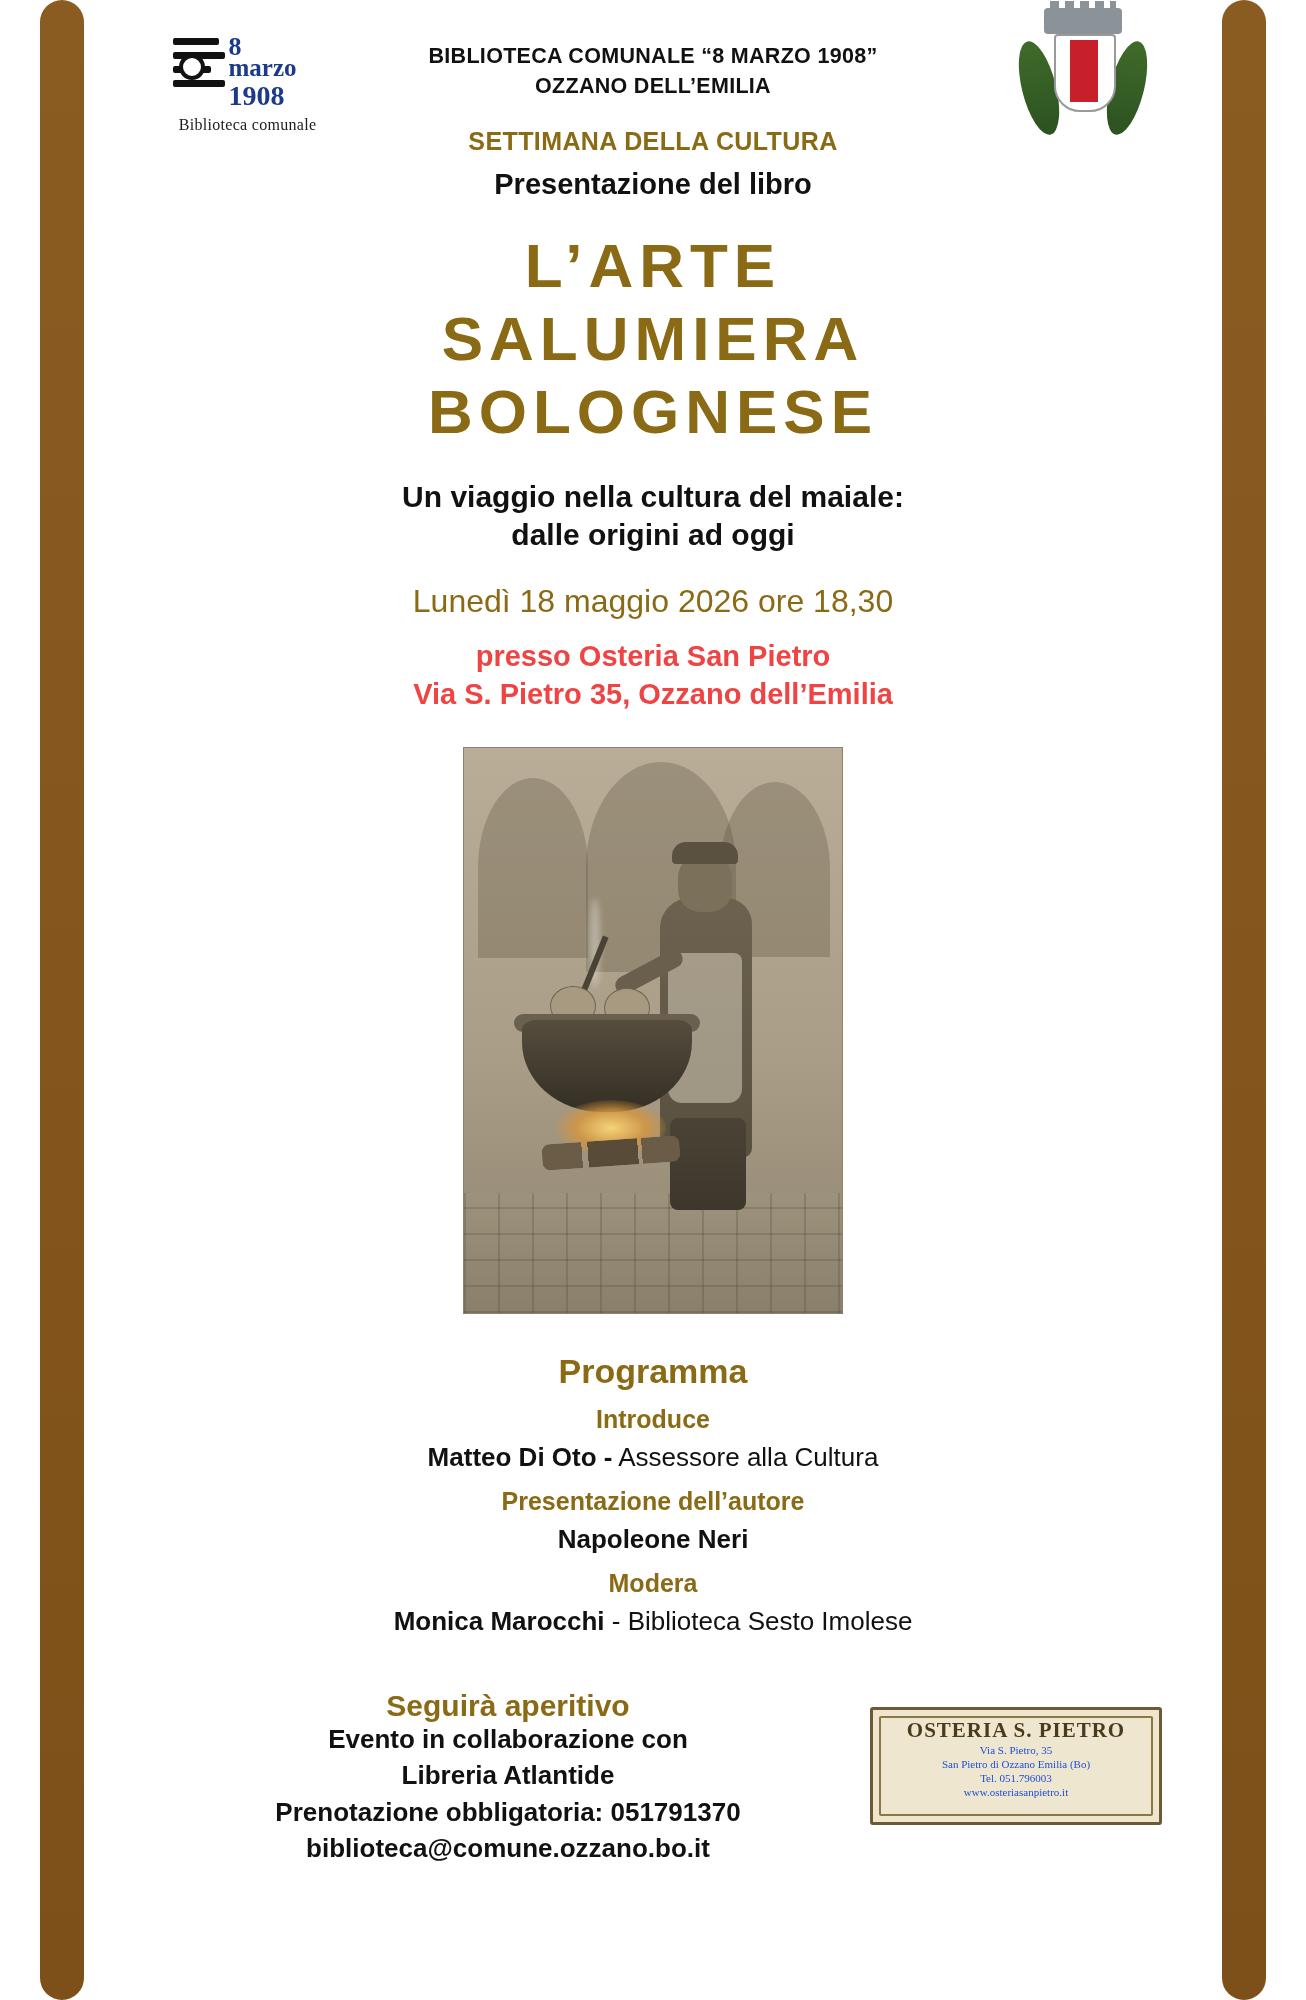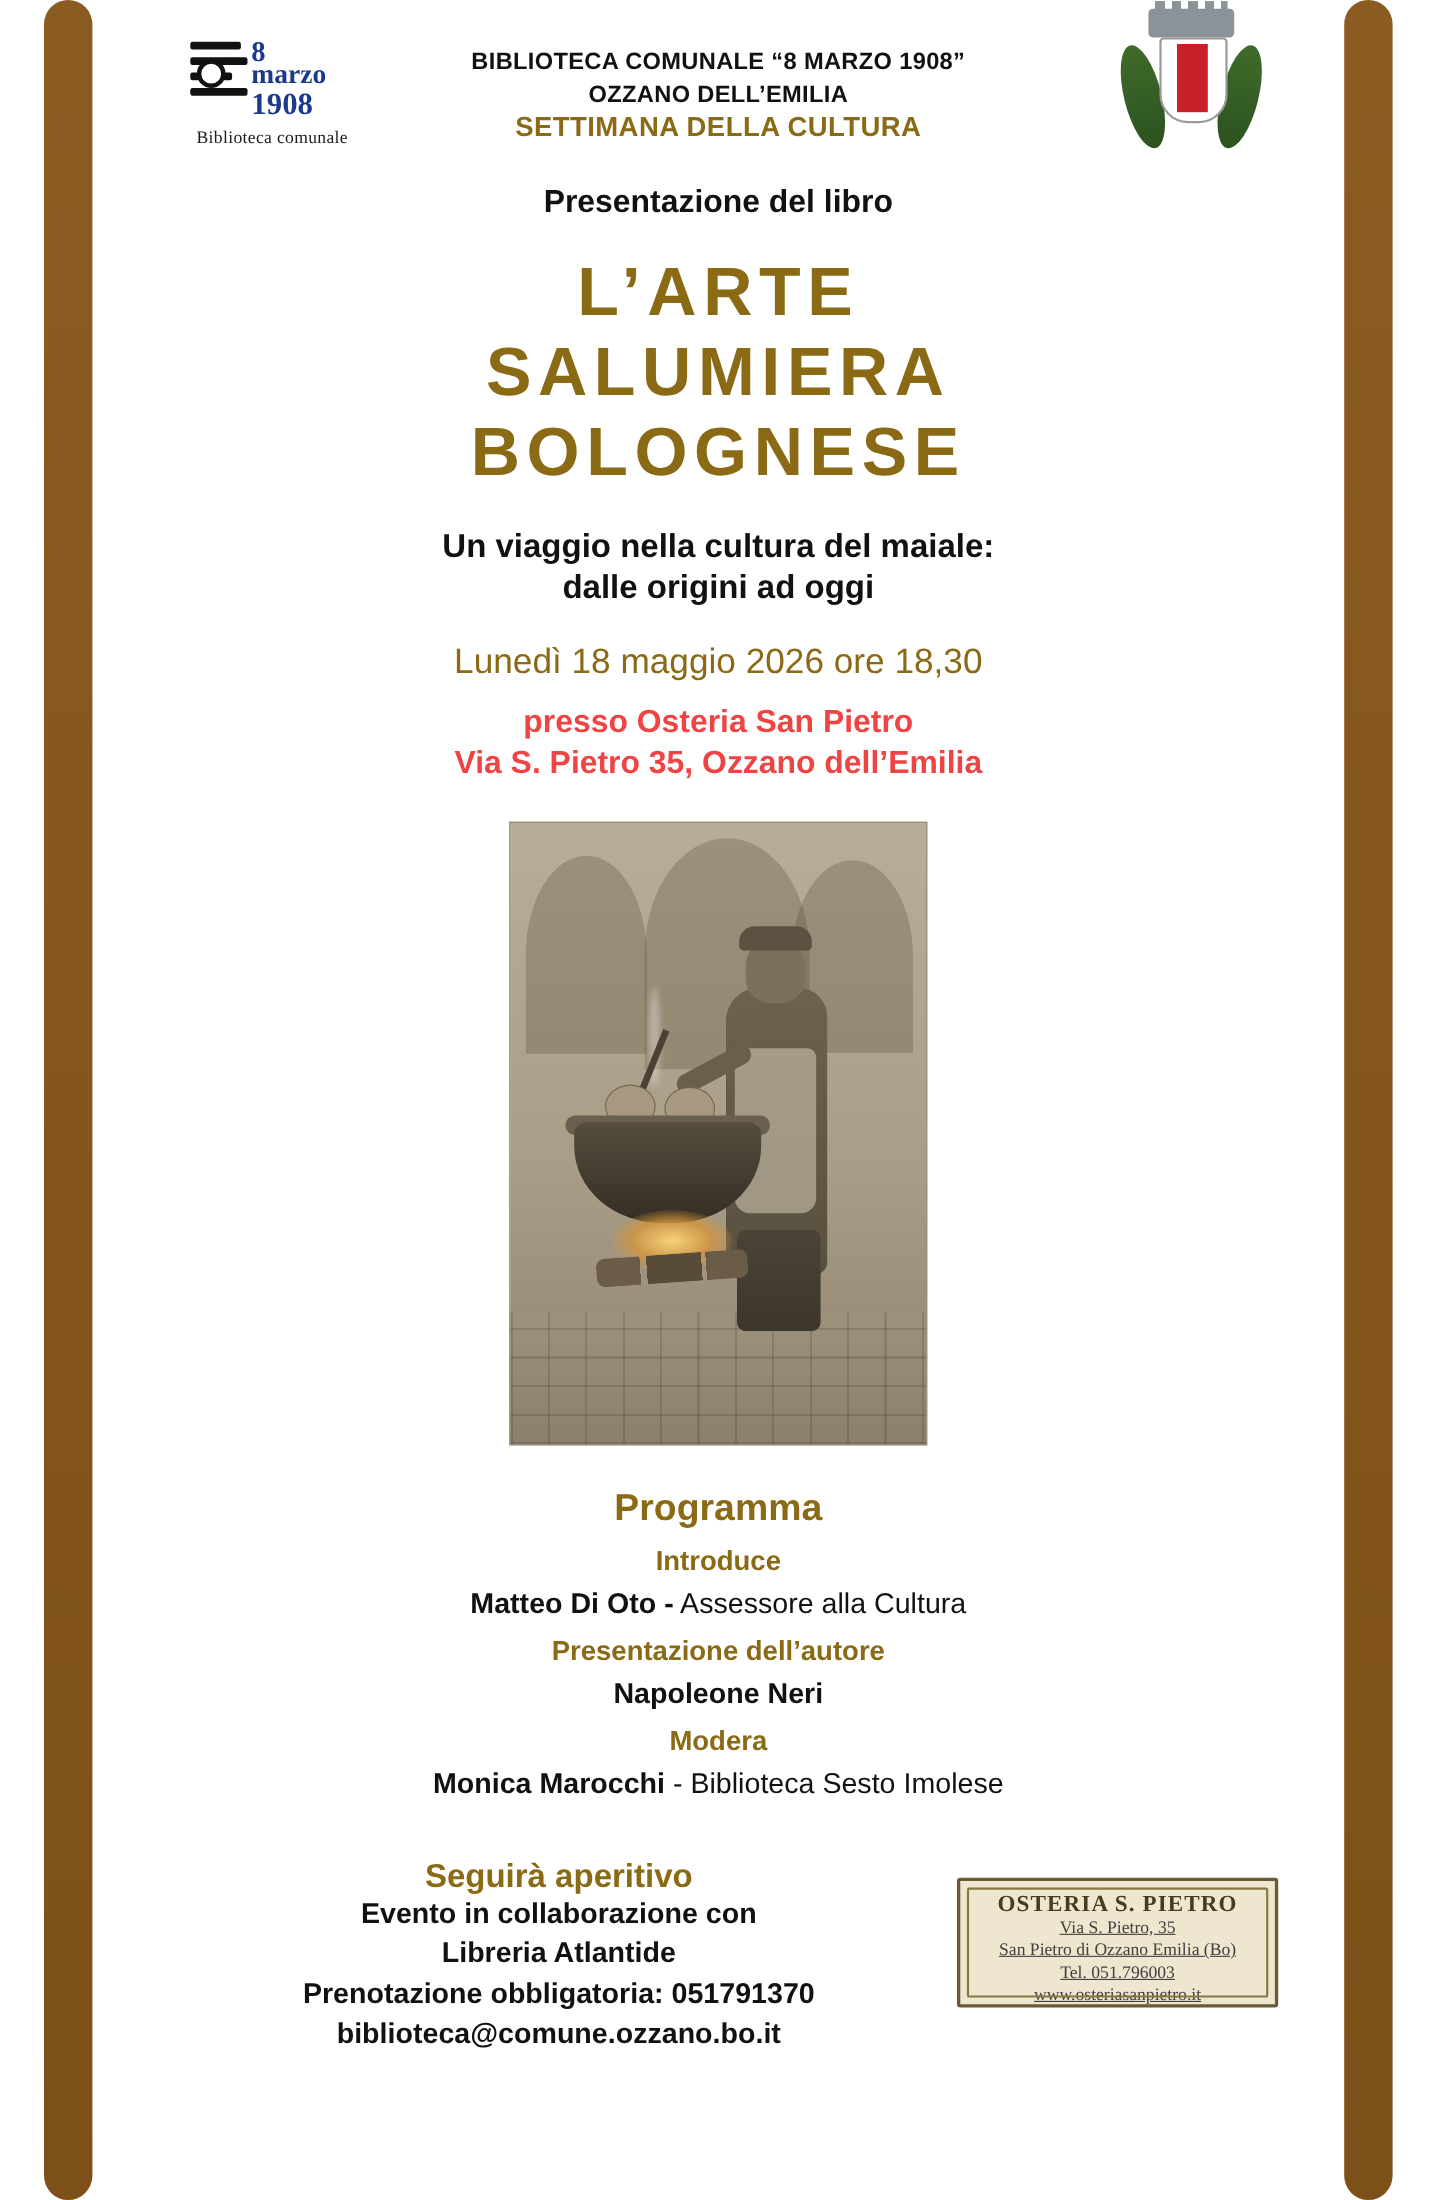--- a/index.html
+++ b/index.html
@@ -139,21 +139,21 @@
     font-size: 21.5px;
     font-weight: bold;
     color: #111;
     margin-top: 5px;
     letter-spacing: 0.3px;
   }
   .hdr-line3 {
     font-size: 25px;
     font-weight: bold;
     color: #8a6a14;
-    margin-top: 3px;
+    margin-top: 28px;
     letter-spacing: 0.4px;
   }
 
   .crest {
     position: absolute;
     right: 48px;
     top: 6px;
     width: 130px;
     height: 140px;
   }
@@ -474,24 +474,23 @@
   }
   .osteria-name {
     font-family: "Liberation Serif", serif;
     font-size: 21px;
     font-weight: bold;
     color: #4a3b1d;
     letter-spacing: 1px;
   }
   .osteria-line {
     font-family: "Liberation Serif", serif;
-    font-size: 16px;
-    color: #404040;
+    font-size: 11px;
+    color: #1d4ed8;
     line-height: 1.28;
-    text-decoration: underline;
   }
 </style>
 </head>
 <body>
 
 <div class="poster">
 
   <div class="bar left"></div>
   <div class="bar right"></div>
 

